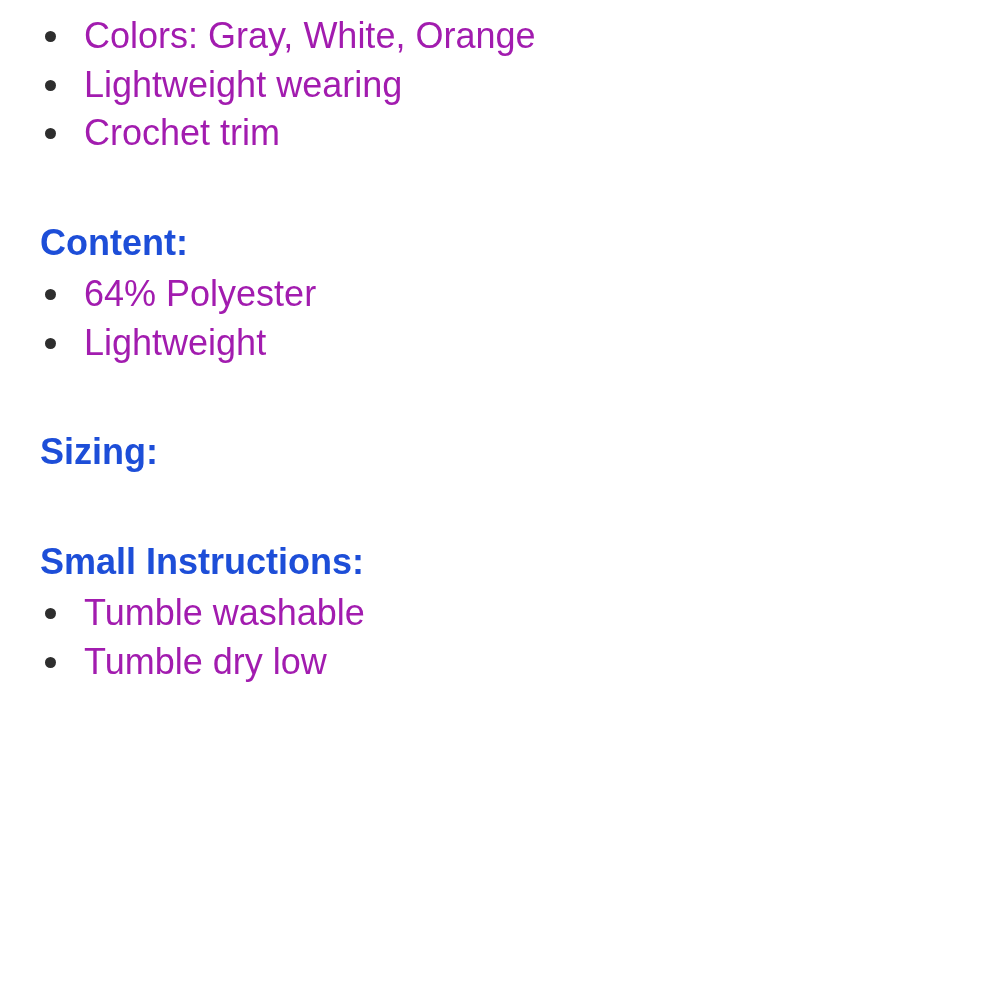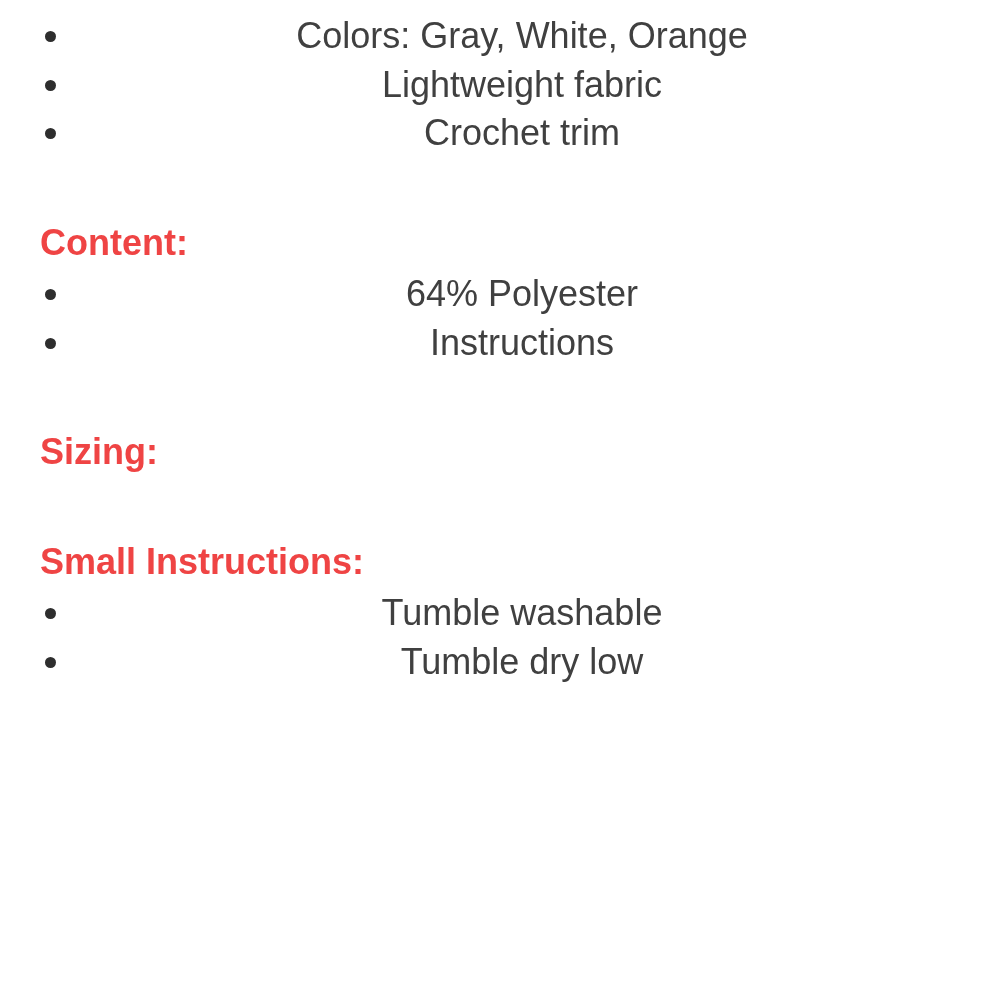--- a/index.html
+++ b/index.html
@@ -14,64 +14,63 @@
     font-size: 36px;
     line-height: 48.5px;
     color: #2e2e2e;
     -webkit-font-smoothing: antialiased;
   }
   main { display: block; }
   h2 {
     font-size: 36px;
     line-height: 48.5px;
     font-weight: 700;
-    color: #ef4444;
+    color: #1d4ed8;
     margin: 61px 0 3px 0;
     padding: 0;
   }
   ul {
     list-style: none;
     margin: 0;
     padding: 0;
   }
   li {
     position: relative;
     padding-left: 44px;
-    color: #404040;
-    text-align: center;
+    color: #a21caf;
   }
   li::before {
     content: "";
     position: absolute;
     left: 5px;
     top: 19px;
     width: 11px;
     height: 11px;
     border-radius: 50%;
     background: #2e2e2e;
   }
 </style>
 </head>
 <body>
 
 <main>
 
   <section>
     <ul>
       <li>Colors: Gray, White, Orange</li>
-      <li>Lightweight fabric</li>
+      <li>Lightweight wearing</li>
       <li>Crochet trim</li>
     </ul>
   </section>
 
   <section>
     <h2>Content:</h2>
     <ul>
       <li>64% Polyester</li>
-      <li>Instructions</li>
+      <li>Lightweight</li>
     </ul>
   </section>
 
   <section>
     <h2>Sizing:</h2>
   </section>
 
   <section>
     <h2>Small Instructions:</h2>
     <ul>

